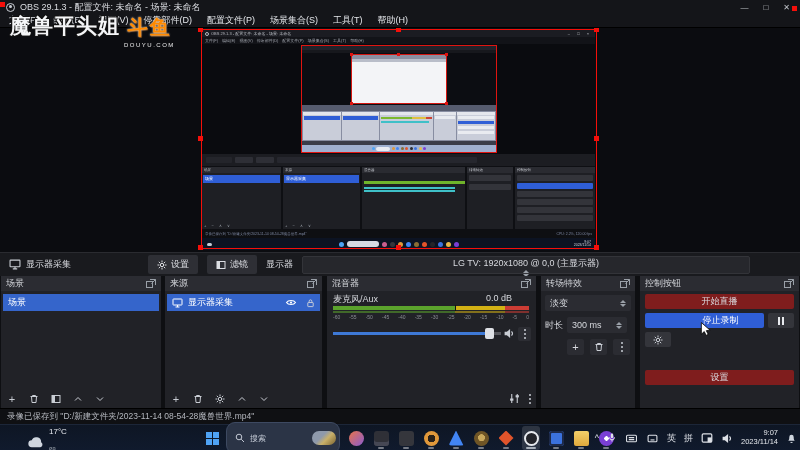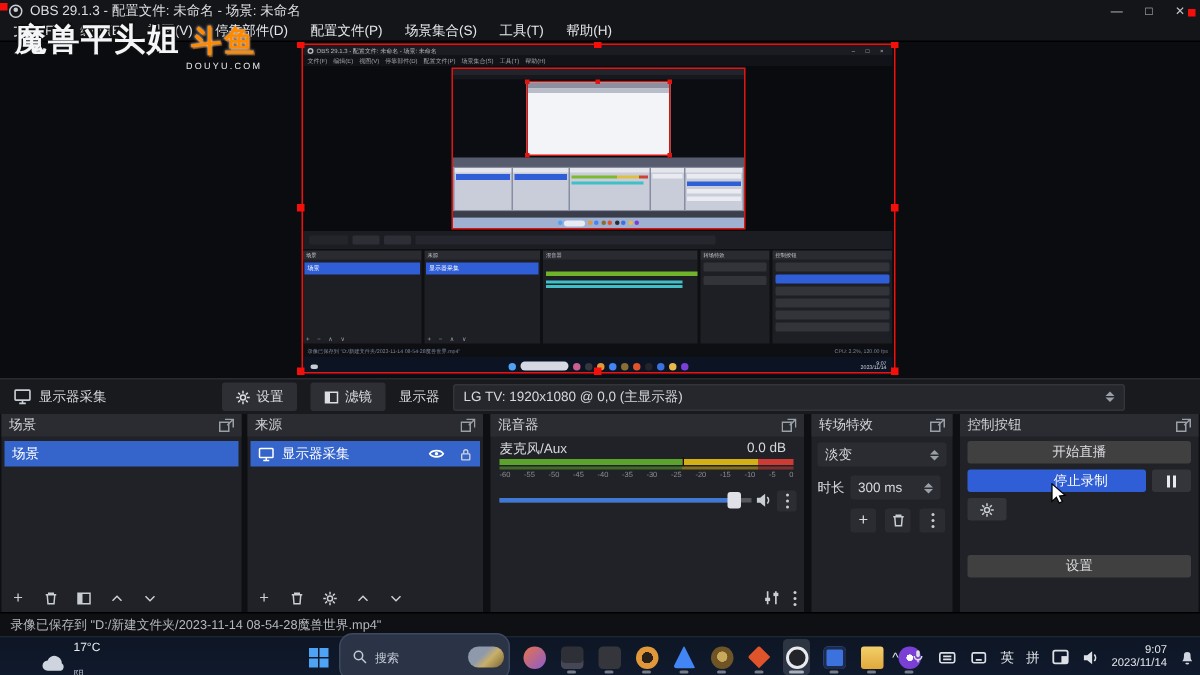--- a/index.html
+++ b/index.html
@@ -83,21 +83,21 @@
   #c1-task .clock{ position:absolute; right:4px; font-size:3.5px; color:#cfd4de; text-align:right; line-height:1;}
   #c1-task .wdot{ position:absolute; left:5px; width:5px; height:3px; border-radius:2px; background:#c6ccd6;}
 
   
   #propsrow { left:0; top:252px; width:800px; height:24px; background:#191a1e; border-top:1px solid #2a2b30;
     display:flex; align-items:center; gap:9px; padding:0 9px; font-size:9px; color:#d7d9de;}
   #propsrow .srclabel{ display:flex; align-items:center; gap:5px; width:130px;}
   .pbtn { display:flex; align-items:center; gap:4px; background:#2e2f35; border-radius:2px;
     padding:3px 9px; font-size:9px; color:#dcdee3;}
   #display-select { width:448px; height:18px; background:#26272c; border:1px solid #333439; border-radius:2px;
-    display:flex; align-items:center; padding:0 6px; font-size:9px; color:#d7d9de; justify-content:space-between;}
+    display:flex; align-items:center; padding:0 6px; font-size:9px; color:#d7d9de; justify-content:space-between;flex-direction:column;}
   .spin { display:flex; flex-direction:column; gap:1px; align-items:center;}
   .spin i { width:0; height:0; border-left:3px solid transparent; border-right:3px solid transparent;}
   .spin .up { border-bottom:3px solid #9aa0a8;}
   .spin .dn { border-top:3px solid #9aa0a8;}
 
   
   #docks { left:0; top:276px; width:800px; height:132px; background:#0e0f12;}
   .panel { position:absolute; top:0; height:132px; background:#212227;}
   .phead { height:15px; background:#2b2c32; display:flex; align-items:center; justify-content:space-between;
     padding:0 5px; font-size:9px; color:#d2d4d9;}
@@ -107,21 +107,21 @@
   #p-mixer { left:327px; width:209px;}
   #p-trans { left:541px; width:94px;}
   #p-controls { left:640px; width:159px;}
   .listitem { position:absolute; left:2px; top:3px; right:2px; height:17px; background:#3565cb;
     color:#fff; font-size:9px; display:flex; align-items:center; gap:5px; padding:0 5px;}
   .ptools { position:absolute; left:4px; bottom:3px; display:flex; gap:8px; align-items:center;}
   .ptools .ti { width:14px; height:13px; display:flex; align-items:center; justify-content:center; color:#c9cdd4;
     font-size:11px;}
   
   .mixname { position:absolute; left:6px; top:2px; font-size:9px; color:#d7d9de;}
-  .mixdb { position:absolute; right:12px; top:2px; font-size:9px; color:#d7d9de;text-align:right;}
+  .mixdb { position:absolute; right:24px; top:2px; font-size:9px; color:#d7d9de;text-align:right;}
   .meter { position:absolute; left:6px; top:15px; width:196px; height:4px;
     background:linear-gradient(to right,#5ba32c 0 62%,#d3b114 62% 88%,#cc3c34 88% 100%);}
   .meter .mark{ position:absolute; left:62%; top:-1px; width:1px; height:6px; background:#101114;}
   .meter2 { position:absolute; left:6px; top:20px; width:196px; height:2px; opacity:.55;
     background:linear-gradient(to right,#5ba32c 0 62%,#d3b114 62% 88%,#cc3c34 88% 100%);}
   .ticks { position:absolute; left:6px; top:23px; width:196px; display:flex; justify-content:space-between;
     font-size:5px; color:#8a8d94;}
   .volrow { position:absolute; left:6px; top:36px; width:196px; height:12px;}
   .voltrack { position:absolute; left:0; top:5px; width:168px; height:3px; background:#55565c;}
   .volfill { position:absolute; left:0; top:0; width:93%; height:3px; background:#3e79d6;}
@@ -133,21 +133,21 @@
   
   .tselect { position:absolute; left:4px; top:4px; width:86px; height:16px; background:#2b2c32; border-radius:2px;
     display:flex; align-items:center; justify-content:space-between; padding:0 5px; font-size:9px;}
   .durrow { position:absolute; left:4px; top:26px; display:flex; align-items:center; gap:4px; font-size:9px;}
   .durbox { width:60px; height:16px; background:#2b2c32; border-radius:2px; display:flex; align-items:center;
     justify-content:space-between; padding:0 5px;}
   .ttools { position:absolute; right:5px; top:48px; display:flex; gap:6px;}
   .sqbtn { width:17px; height:16px; background:#2b2c32; border-radius:2px; display:flex; align-items:center;
     justify-content:center; color:#d7d9de; font-size:11px;}
   
-  .ctl { position:absolute; left:5px; width:149px; height:15px; background:#404040; border-radius:2px;
+  .ctl { position:absolute; left:5px; width:149px; height:15px; background:#7f1d1d; border-radius:2px;
     display:flex; align-items:center; justify-content:center; font-size:9px; color:#dcdee3;}
   .ctlrow { position:absolute; left:5px; width:149px; height:15px; display:flex; gap:4px;}
   .ctlrow .main { flex:1; background:#34353b; border-radius:2px; display:flex; align-items:center;
     justify-content:center; font-size:9px;}
   .ctlrow .side { width:26px; background:#34353b; border-radius:2px; display:flex; align-items:center;
     justify-content:center;}
   .blue { background:#2f5ed6 !important; color:#fff;padding-left:32px;}
   .pauseic { display:flex; gap:2px;}
   .pauseic i { width:2px; height:8px; background:#e8eaee;}
   #cursor { left:700px; top:322px; z-index:70;}

